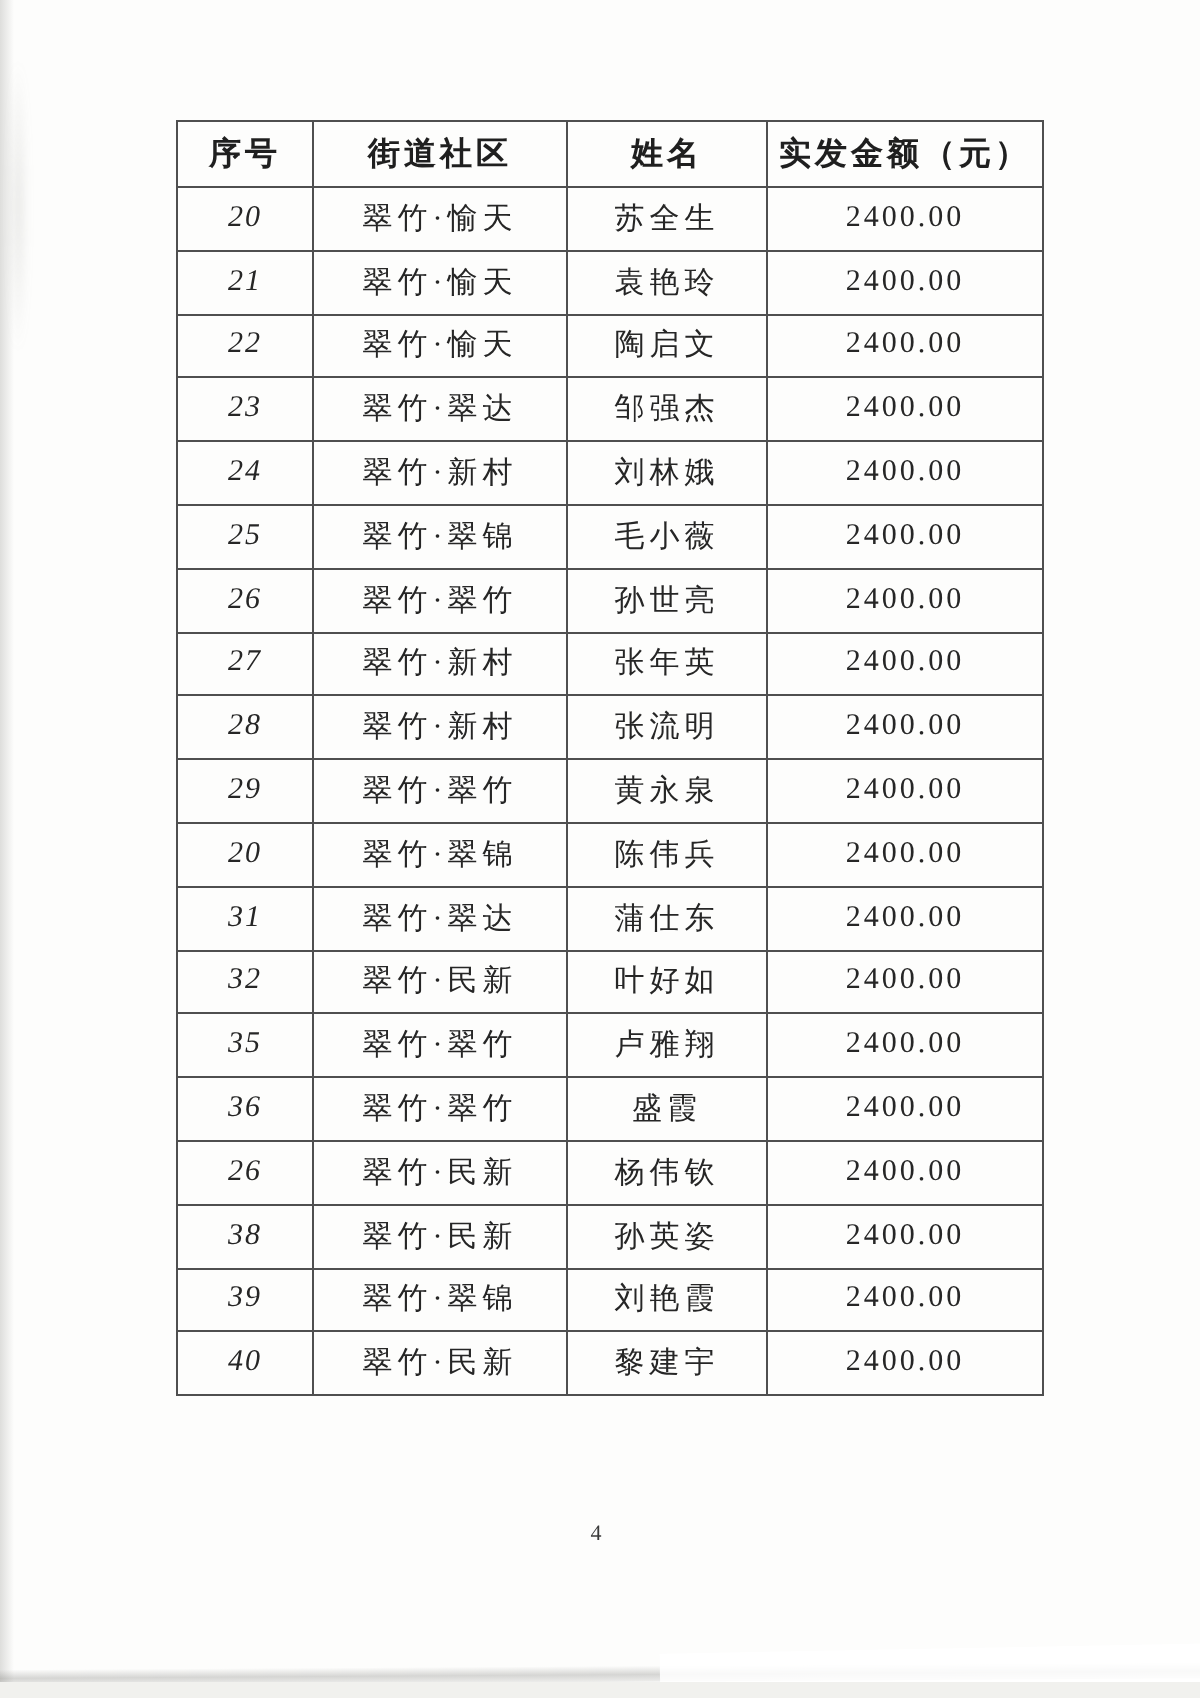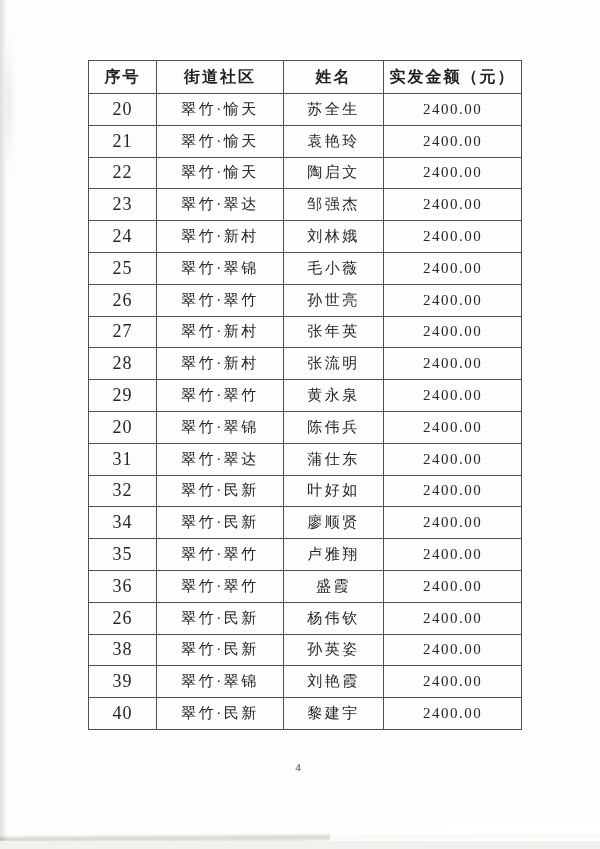--- a/index.html
+++ b/index.html
@@ -61,21 +61,21 @@
     white-space: nowrap;
   }
   .payment-table thead tr { height: 33px; }
   .payment-table tbody tr { height: 31.8px; }
   .payment-table th {
     font-size: 16px;
     font-weight: bold;
     letter-spacing: 2px;
     color: #1f1f1f;
   }
-  td.c0 { font-size: 18px; letter-spacing: 1px; }
+  td.c0 { font-size: 15px; letter-spacing: 1px; font-style: italic; }
   td.c1 { font-size: 15px; letter-spacing: 2.5px; }
   td.c2 { font-size: 15px; letter-spacing: 2.5px; }
   td.c3 { font-size: 15px; letter-spacing: 1.5px; }
   .page-number {
     position: absolute;
     left: 88px; top: 761px; width: 420px;
     text-align: center;
     font-size: 11px;
     color: #3a3a3a;
   }
@@ -176,26 +176,20 @@
           <td class="c2">蒲仕东</td>
           <td class="c3">2400.00</td>
         </tr>
         <tr>
           <td class="c0">32</td>
           <td class="c1">翠竹·民新</td>
           <td class="c2">叶好如</td>
           <td class="c3">2400.00</td>
         </tr>
         <tr>
-          <td class="c0">34</td>
-          <td class="c1">翠竹·民新</td>
-          <td class="c2">廖顺贤</td>
-          <td class="c3">2400.00</td>
-        </tr>
-        <tr>
           <td class="c0">35</td>
           <td class="c1">翠竹·翠竹</td>
           <td class="c2">卢雅翔</td>
           <td class="c3">2400.00</td>
         </tr>
         <tr>
           <td class="c0">36</td>
           <td class="c1">翠竹·翠竹</td>
           <td class="c2">盛霞</td>
           <td class="c3">2400.00</td>

